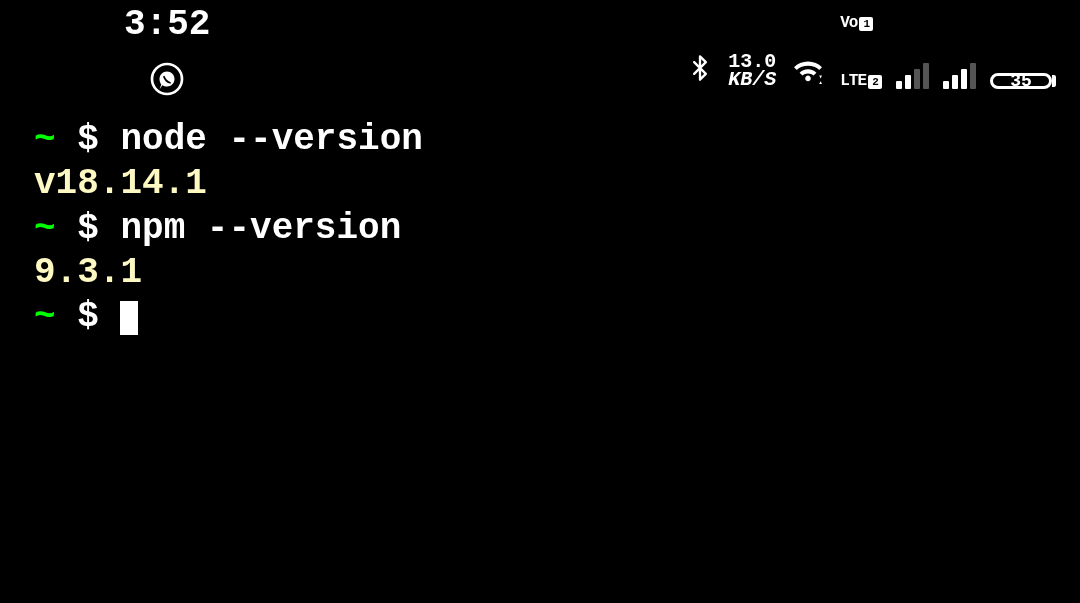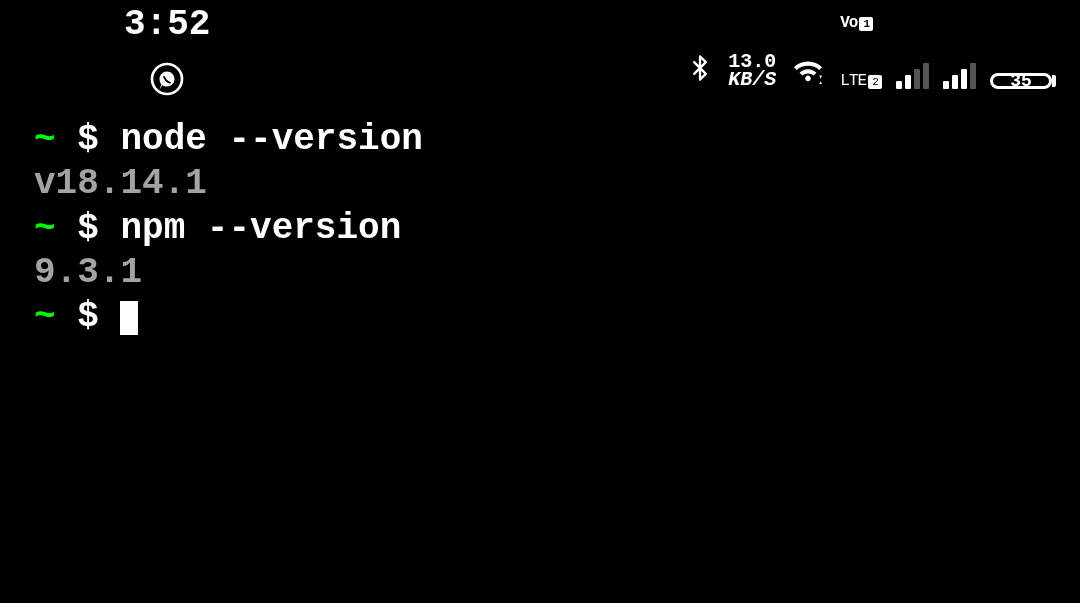--- a/index.html
+++ b/index.html
@@ -76,21 +76,21 @@
     }
     .volte-top {
       font-size: 16px;
       font-weight: bold;
       letter-spacing: -1px;
       display: flex;
       align-items: center;
     }
     .volte-bot {
       font-size: 16px;
-      font-weight: normal;
+      font-weight: bold;
       letter-spacing: -1px;
       display: flex;
       align-items: center;
     }
     .volte-num {
       background: #fff;
       color: #000;
       display: inline-block;
       width: 14px;
       height: 14px;
@@ -149,21 +149,21 @@
     .prompt-tilde {
       color: #00ff00;
     }
     .prompt-dollar {
       color: #fff;
     }
     .cmd {
       color: #fff;
     }
     .output {
-      color: #a3a3a3;
+      color: #fef9c3;
     }
     .cursor {
       display: inline-block;
       width: 18px;
       height: 34px;
       background: #fff;
       vertical-align: text-bottom;
       margin-bottom: 2px;
     }
     .line {

